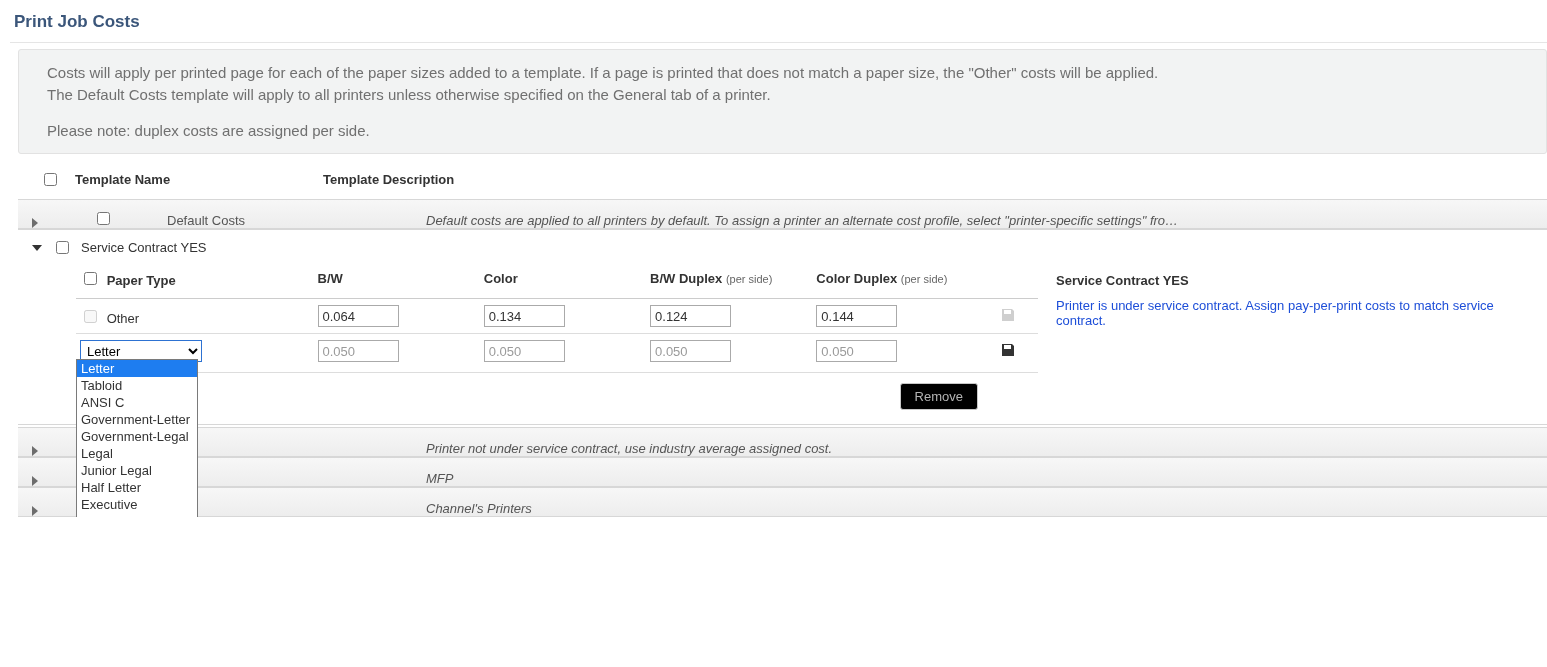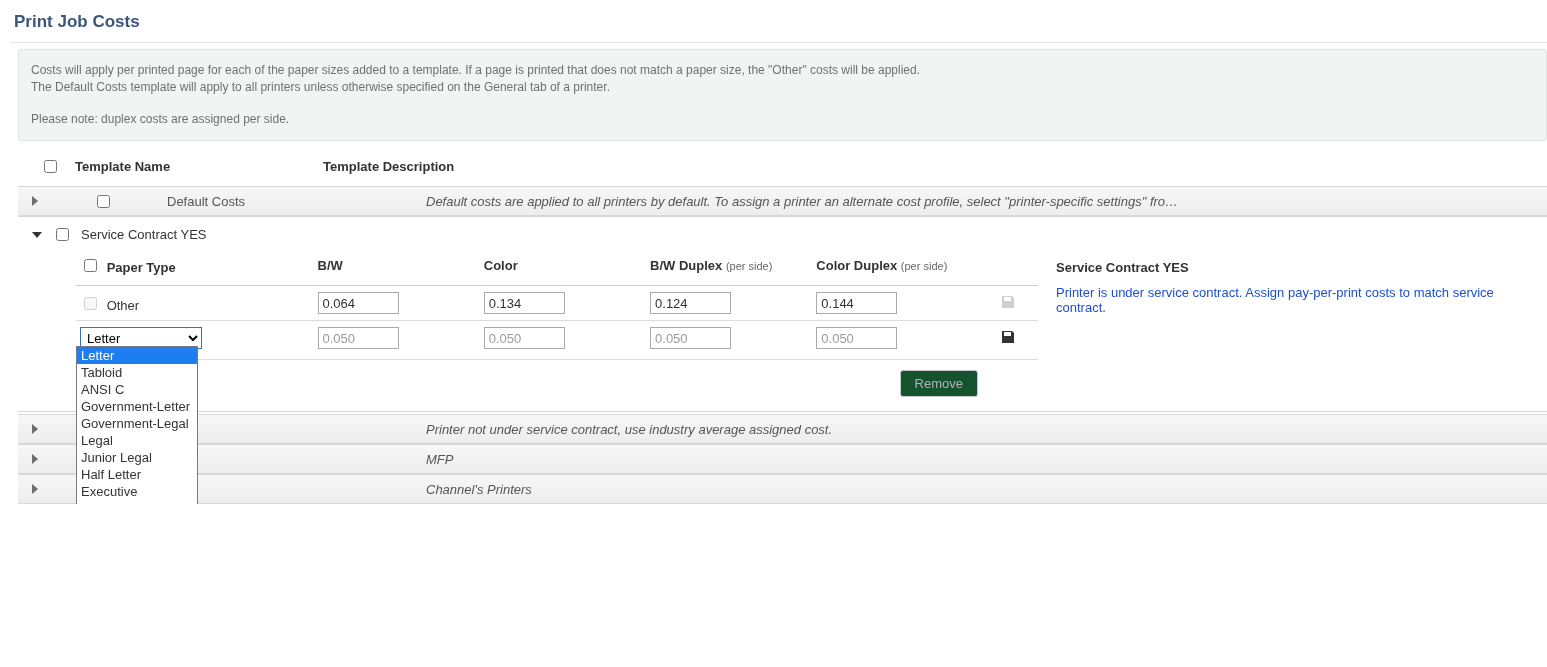--- a/index.html
+++ b/index.html
@@ -16,43 +16,43 @@
     color: #3b567a;
     font-size: 17px;
     font-weight: bold;
     margin: 2px 0 10px 4px;
   }
   .hr-light { border: none; border-top: 1px solid #e5e5e5; margin: 2px 0 6px 0; }
   .info-box {
     background: #f2f3f3;
     border: 1px solid #e2e2e2;
     border-radius: 3px;
-    padding: 12px 12px;
+    padding: 12px 28px;
     color: #707070;
-    font-size: 12px;
+    font-size: 15px;
     line-height: 1.45;
     margin: 0 0 6px 8px;
   }
   .info-box p { margin: 0; }
   .info-box .gap { height: 14px; }
 
   .header-row {
     display: flex;
     align-items: center;
     padding: 10px 0 10px 30px;
     font-weight: bold;
     color: #333;
   }
   .header-row .col-template-name { width: 248px; }
   .header-row .col-template-desc { flex: 1; }
   .header-row input[type="checkbox"] { margin-right: 18px; }
 
   .template-row {
     display: flex;
-    align-items: center;
+    align-items: flex-end;
     background: linear-gradient(#f7f7f7, #ededed);
     border-top: 1px solid #d7d7d7;
     border-bottom: 1px solid #d7d7d7;
     height: 30px;
     padding-left: 14px;
     color: #555;
     margin-left: 8px;
     gap: 45px;
   }
   .template-row .tri {
@@ -158,21 +158,21 @@
     color:#fff;
   }
 
   .remove-row {
     text-align: right;
     padding: 10px 60px 4px 0;
     border-top: 1px solid #ddd;
     margin-top: 4px;
   }
   button.remove-btn {
-    background:#14532d;
+    background:#000000;
     border:1px solid #c8c8c8;
     color:#b4b4b4;
     padding:5px 14px;
     border-radius:3px;
     font-size:13px;
   }
   .collapsed-group { margin-top:2px; }
 </style>
 </head>
 <body>

